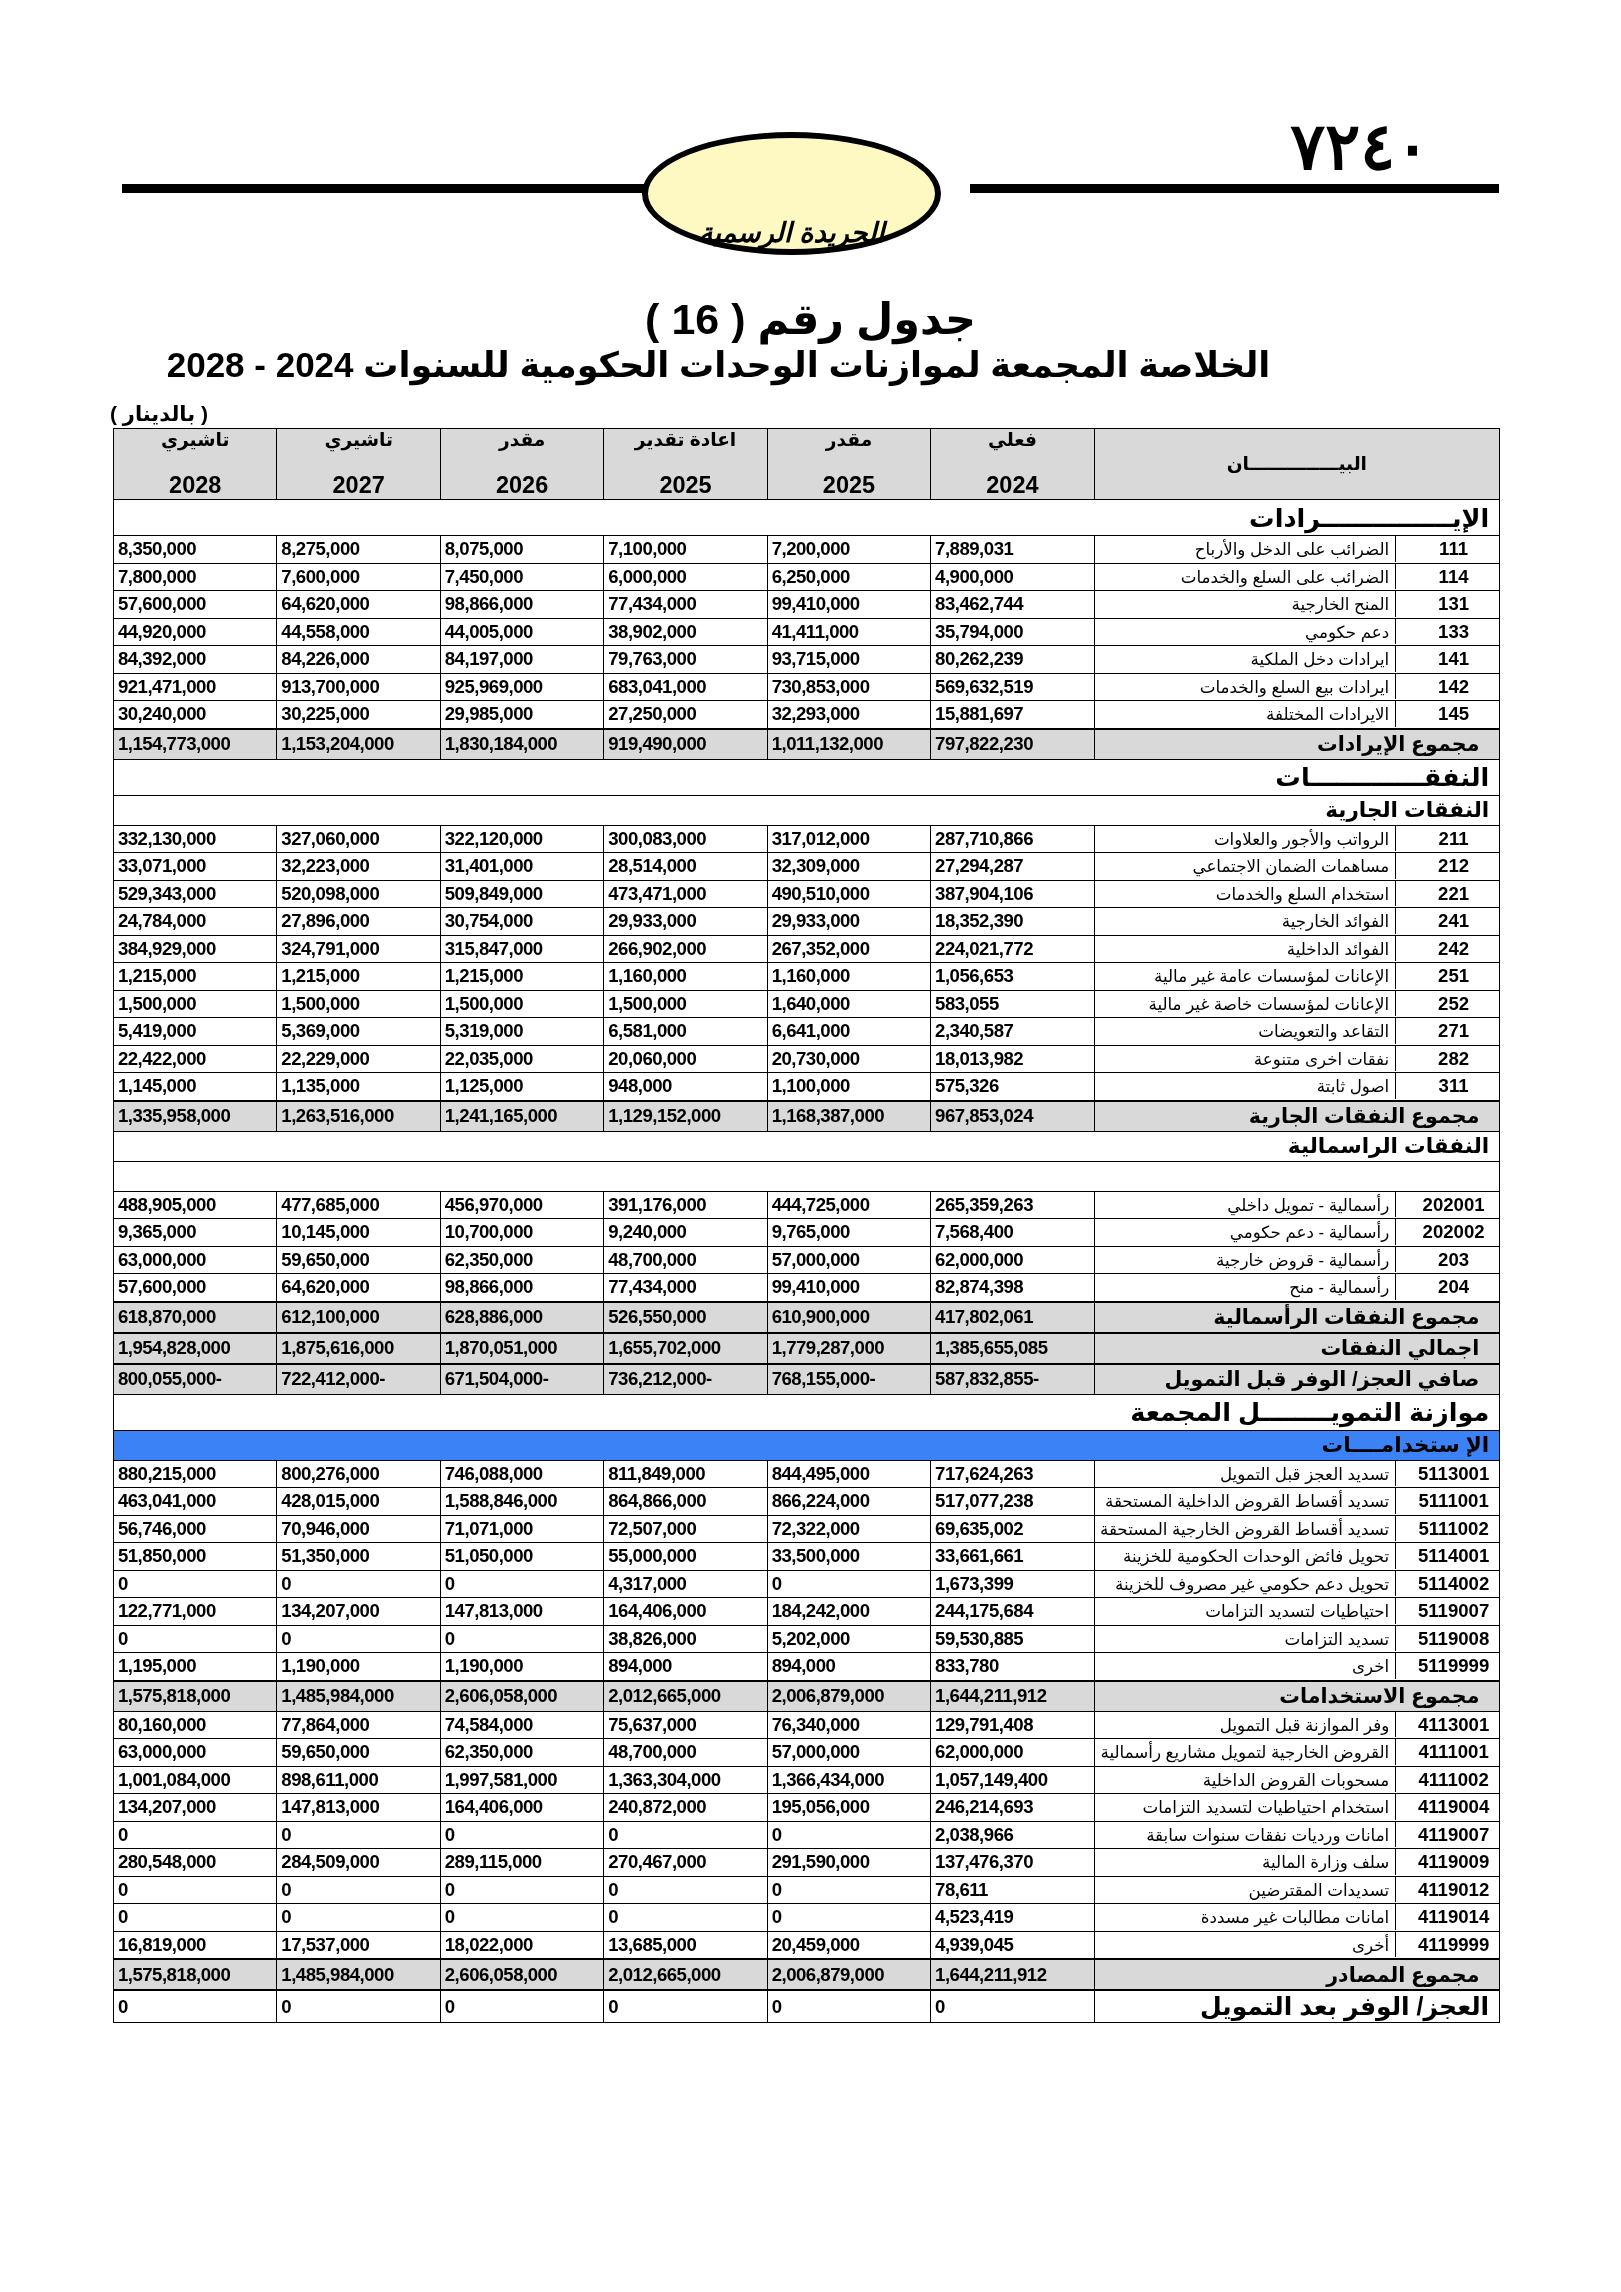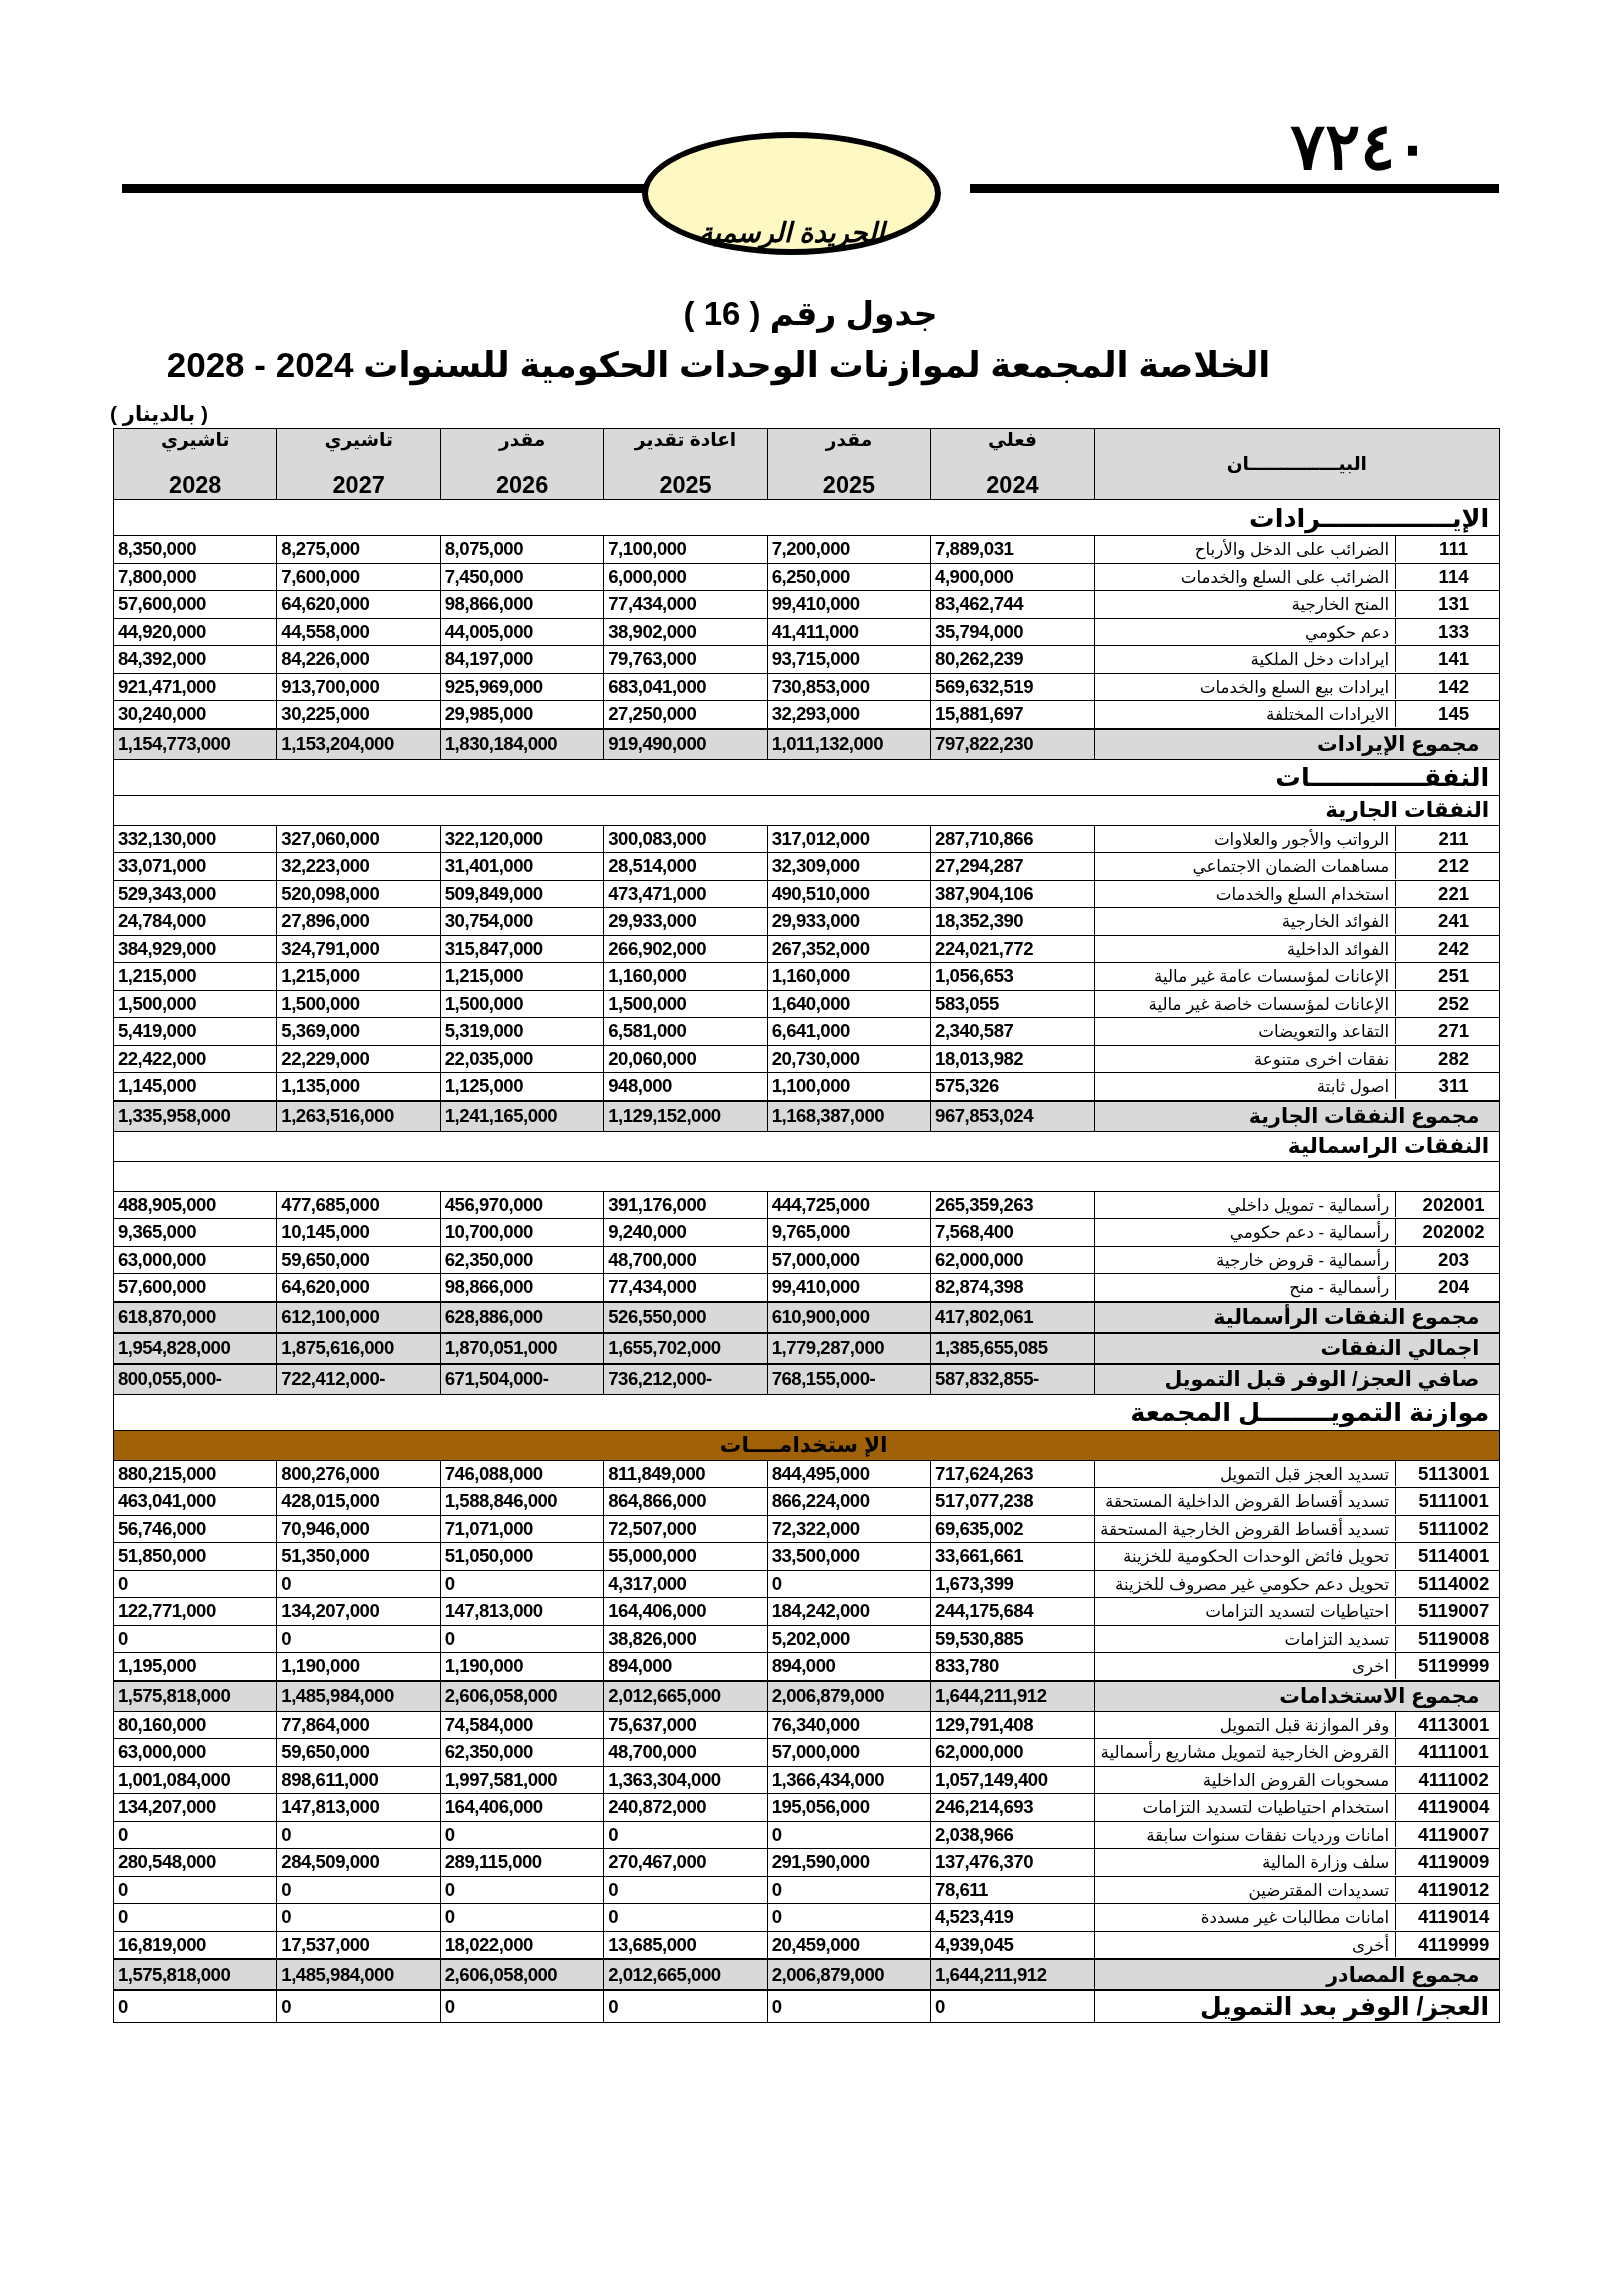--- a/index.html
+++ b/index.html
@@ -6,38 +6,38 @@
   body { width: 1621px; height: 2293px; position: relative; overflow: hidden;
          font-family: "Liberation Sans", "DejaVu Sans", sans-serif; color: #000; }
   .page-number { position: absolute; top: 108px; right: 191px; font-family: "DejaVu Serif", serif;
                  font-size: 65px; font-weight: bold; letter-spacing: 5.9px; }
   .header-rule-left { position: absolute; top: 184px; left: 122px; width: 529px; height: 8.8px; background: #000; }
   .header-rule-right { position: absolute; top: 184px; left: 970px; width: 529px; height: 8.8px; background: #000; }
   .header-oval { position: absolute; top: 132px; left: 642px; width: 299px; height: 123px; border: 6.9px solid #000;
                  border-radius: 50%; box-sizing: border-box; display: flex; align-items: flex-end; justify-content: center;
                  background: #fef9c3; font-style: italic; }
   .header-oval span { font-size: 27.4px; font-weight: bold; direction: rtl; }
-  .title-1 { position: absolute; top: 294px; left: 0; width: 1621px; text-align: center; font-size: 33px; font-weight: bold; direction: rtl; }
+  .title-1 { position: absolute; top: 294px; left: 0; width: 1621px; text-align: center; font-size: 43px; font-weight: bold; direction: rtl; }
   .title-2 { position: absolute; top: 345px; left: 0; width: 1437px; text-align: center; font-size: 35px; font-weight: bold; direction: rtl; }
   .unit-label { position: absolute; top: 402px; left: 110px; font-size: 21px; font-weight: bold; direction: rtl; }
 
   table.budget { position: absolute; top: 428px; left: 113px; width: 1387px; border-collapse: collapse;
                  table-layout: fixed; direction: rtl; }
   table.budget td, table.budget th { border: 1.5px solid #000; padding: 0 3.9px; height: 25.5px; font-size: 18.6px; }
   table.budget col.c-label { width: 377px; }
   table.budget col.c-num { width: 152px; }
   th.head { background: #d9d9d9; font-weight: bold; height: 78px; font-size: 21.6px; text-align: center; vertical-align: middle; }
   th.head .year { display: block; margin-top: 21px; font-size: 23.5px; }
   td.num { text-align: left; direction: ltr; font-weight: bold; font-family: "Liberation Sans Narrow", "Liberation Sans", sans-serif; letter-spacing: -0.5px; }
   td.label { padding: 0; }
   td.label .code { display: inline-block; width: 83px; border-left: 1.5px solid #000; text-align: center; font-weight: bold; font-size: 18.6px; line-height: 25.5px; padding-left: 16px; }
   td.label .desc { display: inline-block; padding-right: 5.9px; font-size: 16.7px; line-height: 25.5px; }
   tr.section td { height: 35px; font-size: 25.5px; font-weight: bold; text-align: right; padding-right: 9.8px; }
   tr.section-sub td { height: 29px; font-size: 21.6px; font-weight: bold; text-align: right; padding-right: 9.8px; }
-  tr.section-gray td { background: #a16207; text-align: center; }
+  tr.section-gray td { background: #3b82f6; }
   tr.blank td { height: 29px; }
   tr.total td { background: #d9d9d9; height: 29px; border-top: 2.9px double #000; }
   tr.total td.total-label { font-size: 20.6px; font-weight: bold; text-align: right; padding-right: 19.6px; }
   tr.plain-total td { height: 31px; border-top: 2.9px double #000; }
   tr.plain-total td.total-label { font-size: 25px; font-weight: bold; text-align: right; padding-right: 9.8px; }
 </style>
 </head>
 <body>
 
 <div class="page-number">٧٢٤٠</div>

